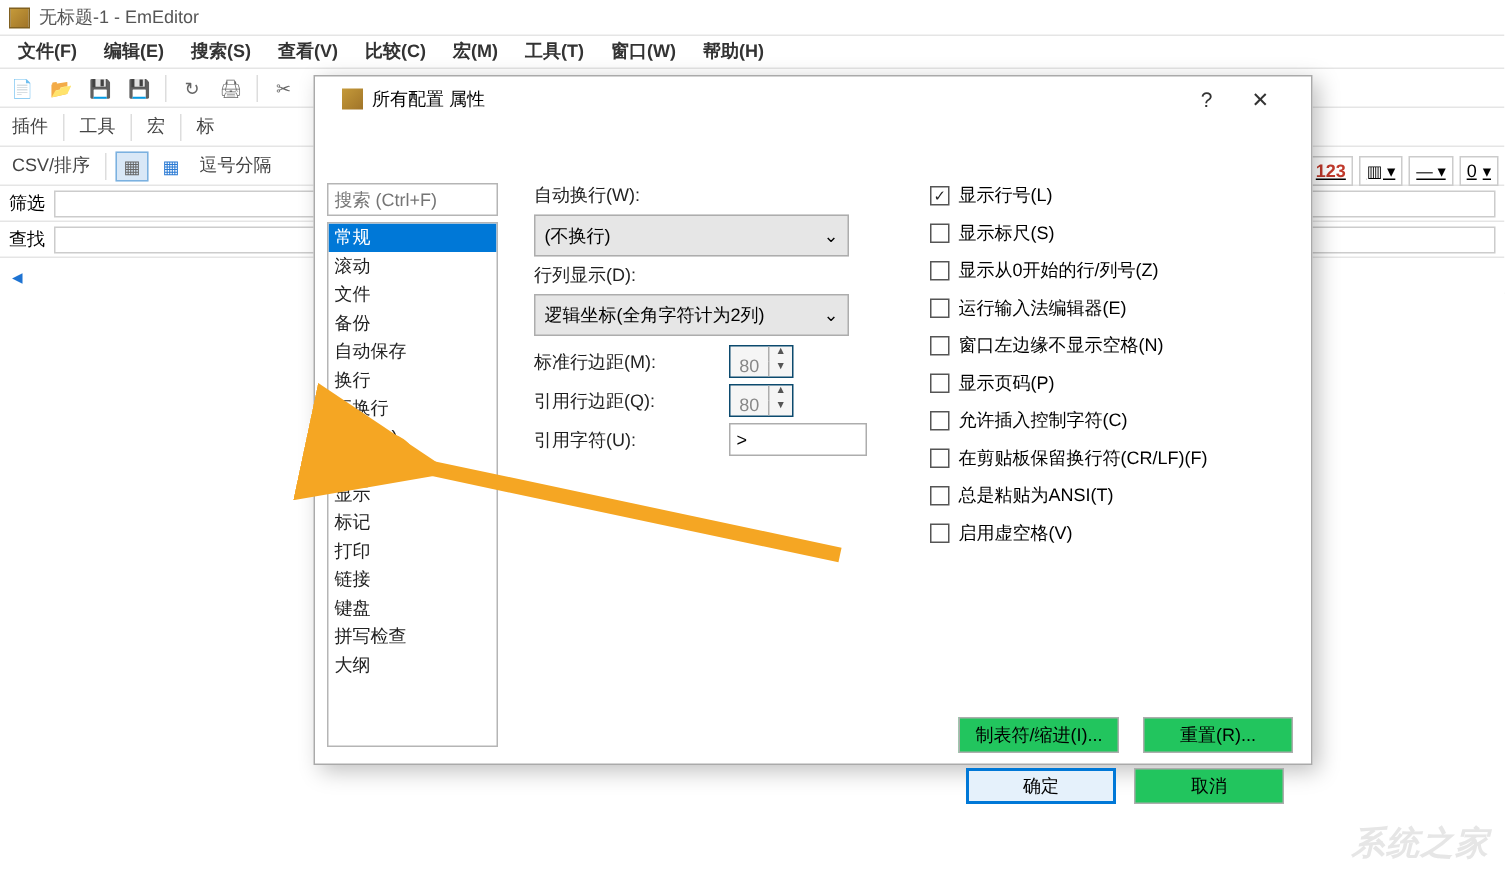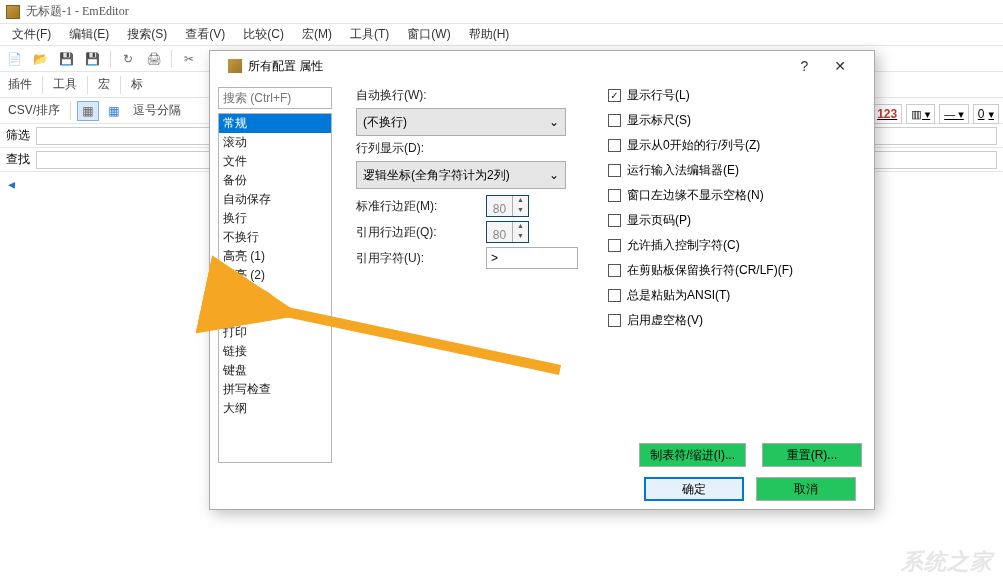--- a/index.html
+++ b/index.html
@@ -1,22 +1,22 @@
 <!DOCTYPE html>
 <html><head>
 <meta charset="utf-8">
 <style>
   * { box-sizing: border-box; margin: 0; padding: 0; font-family: "Microsoft YaHei", "Segoe UI", sans-serif; font-size: 12px; }
   body { background: #fff; width: 1003px; height: 583px; overflow: hidden; position: relative; }
 
   .titlebar { height: 24px; background: #fff; border-bottom: 1px solid #e5e5e5; display:flex; align-items:center; padding:0 6px; gap:6px;}
   .app-icon { width:14px; height:14px; background: linear-gradient(135deg,#c59a3a,#a07428); border:1px solid #806020; }
-  .title-text { color:#555;font-family:Liberation Serif, serif; }
-
-  .menubar { height: 22px; display:flex; align-items:center; padding:0 4px; gap:2px; border-bottom:1px solid #e5e5e5;}
+  .title-text { color:#555; }
+
+  .menubar { height: 22px; display:flex; align-items:center; padding:0 4px; gap:2px; border-bottom:1px solid #e5e5e5;font-weight:bold;}
   .menubar span { padding: 2px 8px; color:#333; cursor:default; }
 
   .toolbar-row { height: 26px; display:flex; align-items:center; padding:0 4px; gap:4px; border-bottom:1px solid #e5e5e5;}
   .tb-btn { width:22px; height:20px; display:flex; align-items:center; justify-content:center; color:#666;}
   .tb-sep { width:1px; height:18px; background:#ddd; margin:0 2px;}
   .tb-label { color:#444; padding:0 4px;}
 
   .filter-row { height:24px; display:flex; align-items:center; padding:0 6px; gap:6px; border-bottom:1px solid #e5e5e5;}
   .filter-input { flex:1; height:18px; border:1px solid #ccc; }
 
@@ -27,39 +27,39 @@
   .editor { position:absolute; top:172px; left:0; right:0; bottom:0; background:#fff; padding:4px 8px;}
   .gutter-marker { color:#1e73d2; font-size:14px;}
 
   
   .dialog { position:absolute; left:209px; top:50px; width:666px; height:460px; background:#fff; border:1px solid #aaa; box-shadow: 4px 4px 14px rgba(0,0,0,0.25);}
   .dlg-title { height:30px; display:flex; align-items:center; padding:0 18px; gap:6px;}
   .dlg-title .spacer { flex:1;}
   .dlg-title .dlg-icon { width:14px; height:14px; background: linear-gradient(135deg,#c59a3a,#a07428);}
   .dlg-title .help { font-size:14px; color:#333; padding:0 10px;}
   .dlg-title .close { font-size:14px; color:#333; padding:0 10px;}
-  .dlg-body { display:flex; height: 388px;}
+  .dlg-body { display:flex; height: 388px; margin-top: 35px;}
 
   .dlg-left { width:128px; border-right:0; padding:6px 6px 6px 8px; display:flex; flex-direction:column;}
   .dlg-search { height:22px; border:1px solid #b5b5b5; padding:0 4px; color:#888; margin-bottom:4px;}
   .cat-list { border:1px solid #b5b5b5; flex:1; overflow:hidden;}
   .cat-item { padding:1px 4px; color:#222; cursor:default;}
   .cat-item.sel { background:#0078d7; color:#fff;}
 
   .dlg-right { flex:1; padding:6px 12px 6px 18px; position:relative;}
   .form-row { display:flex; align-items:center; margin-bottom:4px; gap:10px;}
   .form-label { width:120px; color:#222;}
   .form-combo { width:210px; height:22px; border:1px solid #adadad; background:#e6e6e6; display:flex; align-items:center; justify-content:space-between; padding:13px 6px;}
   .spin { width:43px; height:22px; border:1px solid #0c4a6e; display:flex; align-items:flex-end; background:#f5f5f5;}
   .spin-val { flex:1; text-align:center; color:#888;}
   .spin-btns { width:16px; display:flex; flex-direction:column;}
   .spin-btns div { height:10px; border-left:1px solid #adadad; font-size:7px; text-align:center; color:#555;}
   .textbox { width:92px; height:22px; border:1px solid #adadad; padding:0 4px; display:flex; align-items:center;}
 
-  .check-col { position:absolute; left:270px; top:6px; width:240px;}
+  .check-col { position:absolute; left:282px; top:6px; width:240px;}
   .check-row { display:flex; align-items:center; margin-bottom:8px; gap:6px;}
   .chk { width:13px; height:13px; border:1px solid #555; display:flex; align-items:center; justify-content:center; font-size:10px; color:#222;}
   .chk.on::after { content:"✓"; }
 
   .dlg-action-row { position:absolute; bottom:2px; right:12px; display:flex; gap:16px;}
   .btn { min-width:100px; height:24px; border:1px solid #adadad; background:#22c55e; display:flex; align-items:center; justify-content:center; padding:0 10px;}
   .dlg-footer { height:40px; display:flex; align-items:center; justify-content:flex-end; gap:12px; padding:0 18px; border-top:0;}
   .btn-primary { border:2px solid #0078d7; background:#e5f1fb;}
 
   

